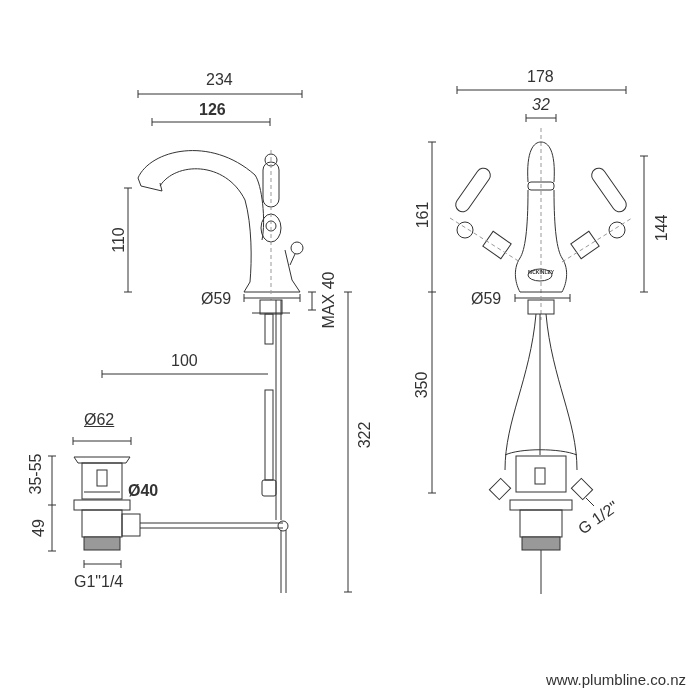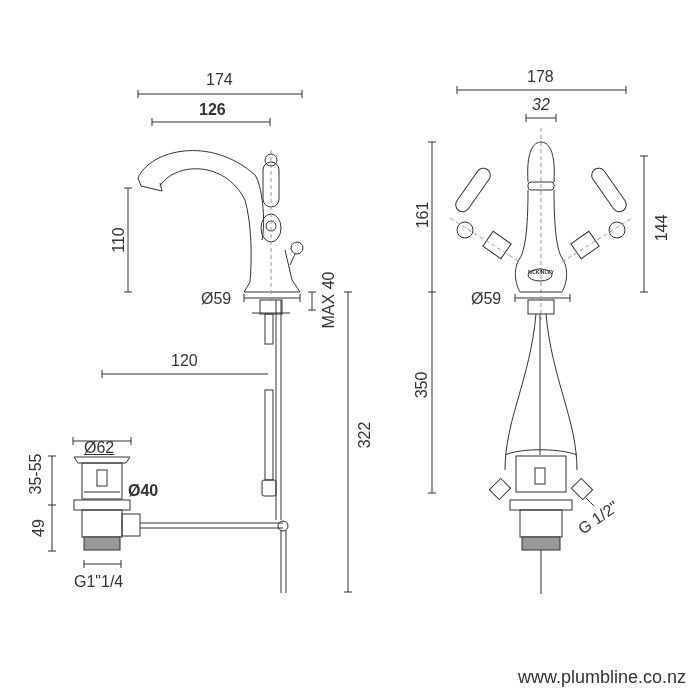--- a/index.html
+++ b/index.html
@@ -1,20 +1,20 @@
 <!DOCTYPE html>
 <html><head>
 <meta charset="utf-8">
 <style>
   html,body{margin:0;padding:0;background:#fff;}
   body{width:700px;height:700px;position:relative;overflow:hidden;font-family:"Liberation Sans",sans-serif;color:#333;}
   svg{position:absolute;left:0;top:0;}
   .lbl{position:absolute;font-size:16px;color:#333;line-height:1;white-space:nowrap;}
   .rot{transform-origin:center center;transform:rotate(-90deg);}
-  .url{position:absolute;right:14px;bottom:12px;font-size:18px;color:#333;}
+  .url{position:absolute;right:14px;bottom:12px;font-size:15px;color:#333;}
 </style>
 </head>
 <body>
 
 <svg width="700" height="700" viewBox="0 0 700 700" fill="none" stroke="#333" stroke-width="1">
 
   <g>
     <line x1="138" y1="94" x2="302" y2="94"></line>
       <line x1="138" y1="90" x2="138" y2="98"></line>
       <line x1="302" y1="90" x2="302" y2="98"></line>
@@ -127,29 +127,29 @@
     <rect x="510" y="500" width="62" height="10"></rect>
     <rect x="520" y="510" width="42" height="27"></rect>
     <rect x="522" y="537" width="38" height="13" fill="#999"></rect>
     <line x1="541" y1="550" x2="541" y2="594"></line>
     <rect x="492" y="482" width="16" height="14" transform="rotate(-45 500 489)"></rect>
     <rect x="574" y="482" width="16" height="14" transform="rotate(45 582 489)"></rect>
     <line x1="586" y1="498" x2="594" y2="506"></line>
   </g>
 </svg>
 
-<div class="lbl" style="left:206px;top:72px;">174</div>
+<div class="lbl" style="left:206px;top:72px;">234</div>
 <div class="lbl" style="left:199px;top:102px;font-weight:bold;">126</div>
 <div class="lbl rot" style="left:106px;top:232px;">110</div>
 <div class="lbl" style="left:201px;top:291px;">Ø59</div>
 <div class="lbl rot" style="left:301px;top:292px;">MAX 40</div>
-<div class="lbl" style="left:171px;top:353px;">120</div>
+<div class="lbl" style="left:171px;top:353px;">100</div>
 <div class="lbl rot" style="left:352px;top:427px;">322</div>
 
-<div class="lbl" style="left:84px;top:440px;text-decoration:underline;">Ø62</div>
+<div class="lbl" style="left:84px;top:412px;text-decoration:underline;">Ø62</div>
 <div class="lbl" style="left:128px;top:483px;font-weight:bold;">Ø40</div>
 <div class="lbl rot" style="left:16px;top:466px;">35-55</div>
 <div class="lbl rot" style="left:30px;top:520px;">49</div>
 <div class="lbl" style="left:74px;top:574px;">G1"1/4</div>
 
 <div class="lbl" style="left:527px;top:69px;text-align:right;">178</div>
 <div class="lbl" style="left:532px;top:97px;font-style:italic;">32</div>
 <div class="lbl rot" style="left:410px;top:207px;">161</div>
 <div class="lbl rot" style="left:649px;top:220px;">144</div>
 <div class="lbl" style="left:471px;top:291px;">Ø59</div>

